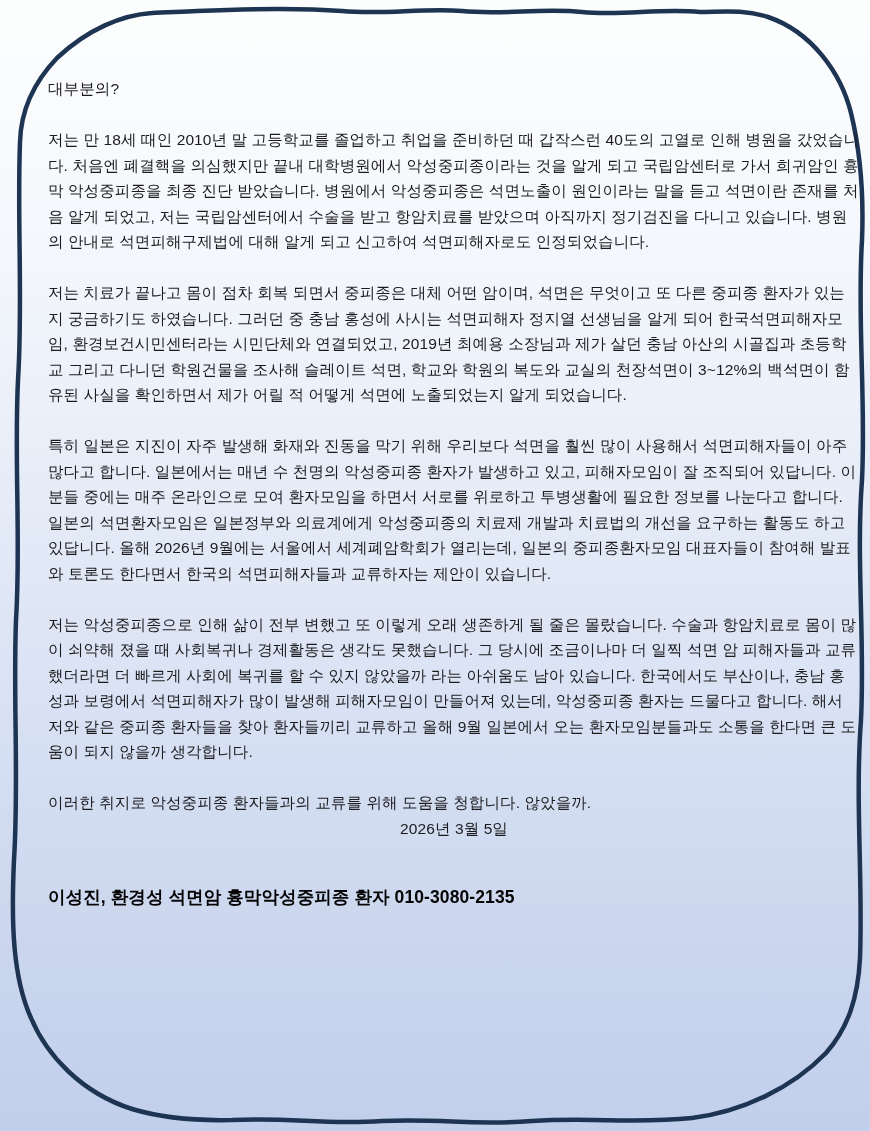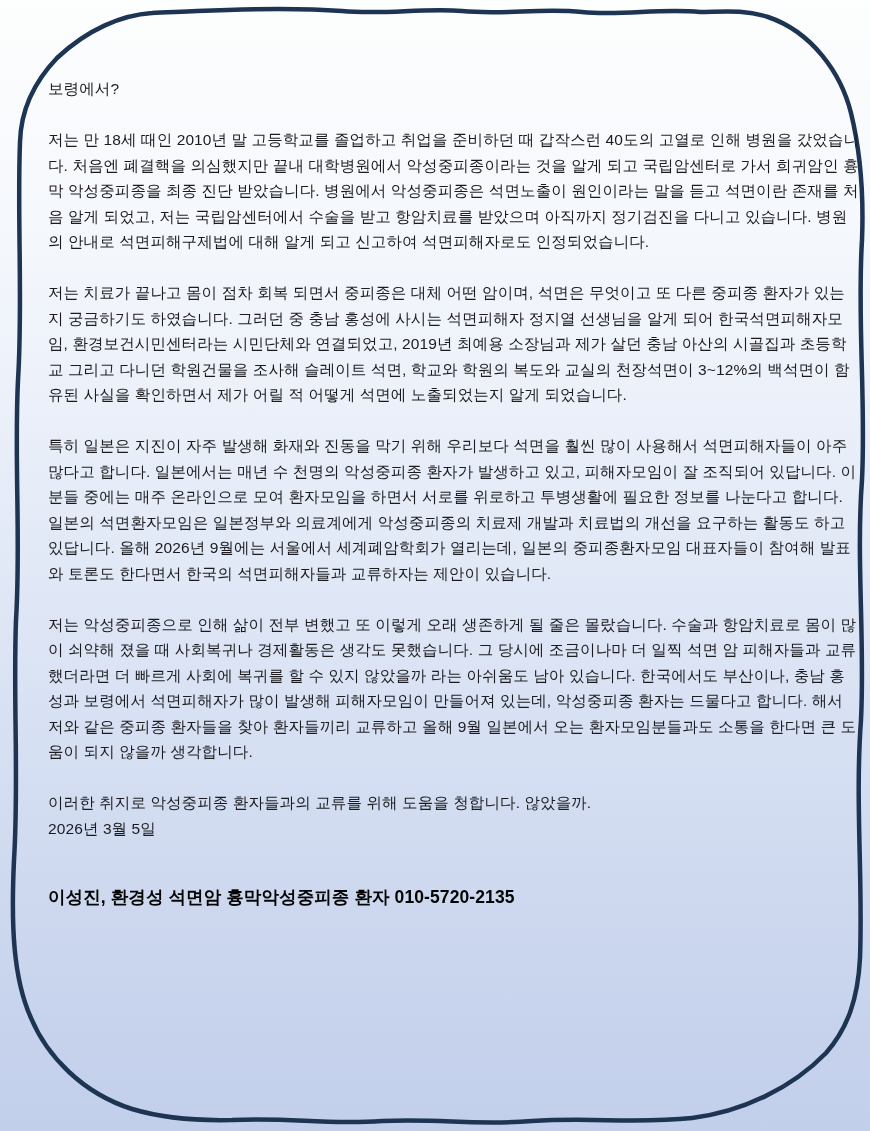--- a/index.html
+++ b/index.html
@@ -32,21 +32,21 @@
     top: 76px;
     width: 812px;
     color: #1b1b1e;
     font-size: 15.5px;
     line-height: 25.5px;
     letter-spacing: 0.1px;
   }
   .letter-body p { margin: 0 0 25.5px 0; }
   .greeting { margin-bottom: 25.5px; }
   .closing-line { margin-bottom: 0 !important; }
-  .letter-date { line-height: 25.5px; }
+  .letter-date { line-height: 25.5px; text-align: center; }
   .signature-block {
     margin-top: 38px;
     font-weight: bold;
     color: #050505;
     font-size: 17.5px;
     line-height: 36px;
     letter-spacing: 0.1px;
   }
 </style>
 </head>
@@ -77,28 +77,28 @@
              C 744 9, 720 12, 700 12
              C 660 8, 622 16, 582 12
              C 542 8, 502 15, 462 11
              C 422 8, 382 15, 342 11
              C 302 8, 242 9, 197 11
              C 177 12, 163 12, 152 13 Z" fill="none" stroke="#1e3453" stroke-width="4.5" stroke-linecap="round" stroke-linejoin="round"></path>
   </svg>
 
   <div class="letter-body">
 
-    <p class="greeting">보령에서?</p>
+    <p class="greeting">대부분의?</p>
 
     <p>저는 만 18세 때인 2010년 말 고등학교를 졸업하고 취업을 준비하던 때 갑작스런 40도의 고열로 인해 병원을 갔었습니다. 처음엔 폐결핵을 의심했지만 끝내 대학병원에서 악성중피종이라는 것을 알게 되고 국립암센터로 가서 희귀암인 흉막 악성중피종을 최종 진단 받았습니다. 병원에서 악성중피종은 석면노출이 원인이라는 말을 듣고 석면이란 존재를 처음 알게 되었고, 저는 국립암센터에서 수술을 받고 항암치료를 받았으며 아직까지 정기검진을 다니고 있습니다. 병원의 안내로 석면피해구제법에 대해 알게 되고 신고하여 석면피해자로도 인정되었습니다.</p>
     <p>저는 치료가 끝나고 몸이 점차 회복 되면서 중피종은 대체 어떤 암이며, 석면은 무엇이고 또 다른 중피종 환자가 있는지 궁금하기도 하였습니다. 그러던 중 충남 홍성에 사시는 석면피해자 정지열 선생님을 알게 되어 한국석면피해자모임, 환경보건시민센터라는 시민단체와 연결되었고, 2019년 최예용 소장님과 제가 살던 충남 아산의 시골집과 초등학교 그리고 다니던 학원건물을 조사해 슬레이트 석면, 학교와 학원의 복도와 교실의 천장석면이 3~12%의 백석면이 함유된 사실을 확인하면서 제가 어릴 적 어떻게 석면에 노출되었는지 알게 되었습니다.</p>
     <p>특히 일본은 지진이 자주 발생해 화재와 진동을 막기 위해 우리보다 석면을 훨씬 많이 사용해서 석면피해자들이 아주 많다고 합니다. 일본에서는 매년 수 천명의 악성중피종 환자가 발생하고 있고, 피해자모임이 잘 조직되어 있답니다. 이분들 중에는 매주 온라인으로 모여 환자모임을 하면서 서로를 위로하고 투병생활에 필요한 정보를 나눈다고 합니다. 일본의 석면환자모임은 일본정부와 의료계에게 악성중피종의 치료제 개발과 치료법의 개선을 요구하는 활동도 하고 있답니다.  올해 2026년 9월에는 서울에서 세계폐암학회가 열리는데, 일본의 중피종환자모임 대표자들이 참여해 발표와 토론도 한다면서 한국의 석면피해자들과 교류하자는 제안이 있습니다.</p>
     <p>저는 악성중피종으로 인해 삶이 전부 변했고 또 이렇게 오래 생존하게 될 줄은 몰랐습니다. 수술과 항암치료로 몸이 많이 쇠약해 졌을 때 사회복귀나 경제활동은 생각도 못했습니다. 그 당시에 조금이나마 더 일찍 석면 암 피해자들과 교류 했더라면 더 빠르게 사회에 복귀를 할 수 있지 않았을까 라는 아쉬움도 남아 있습니다. 한국에서도 부산이나, 충남 홍성과 보령에서 석면피해자가 많이 발생해 피해자모임이 만들어져 있는데, 악성중피종 환자는 드물다고 합니다. 해서 저와 같은 중피종 환자들을 찾아 환자들끼리 교류하고 올해 9월 일본에서 오는 환자모임분들과도 소통을 한다면 큰 도움이 되지 않을까 생각합니다.</p>
     <p class="closing-line">이러한 취지로 악성중피종 환자들과의 교류를 위해 도움을 청합니다. 않았을까.</p>
 
     <div class="letter-date">2026년 3월 5일</div>
 
     <div class="signature-block">
-      <div>이성진, 환경성 석면암 흉막악성중피종 환자 010-5720-2135</div>
+      <div>이성진, 환경성 석면암 흉막악성중피종 환자 010-3080-2135</div>
     </div>
 
   </div>
 </div>
 
 </body></html>

